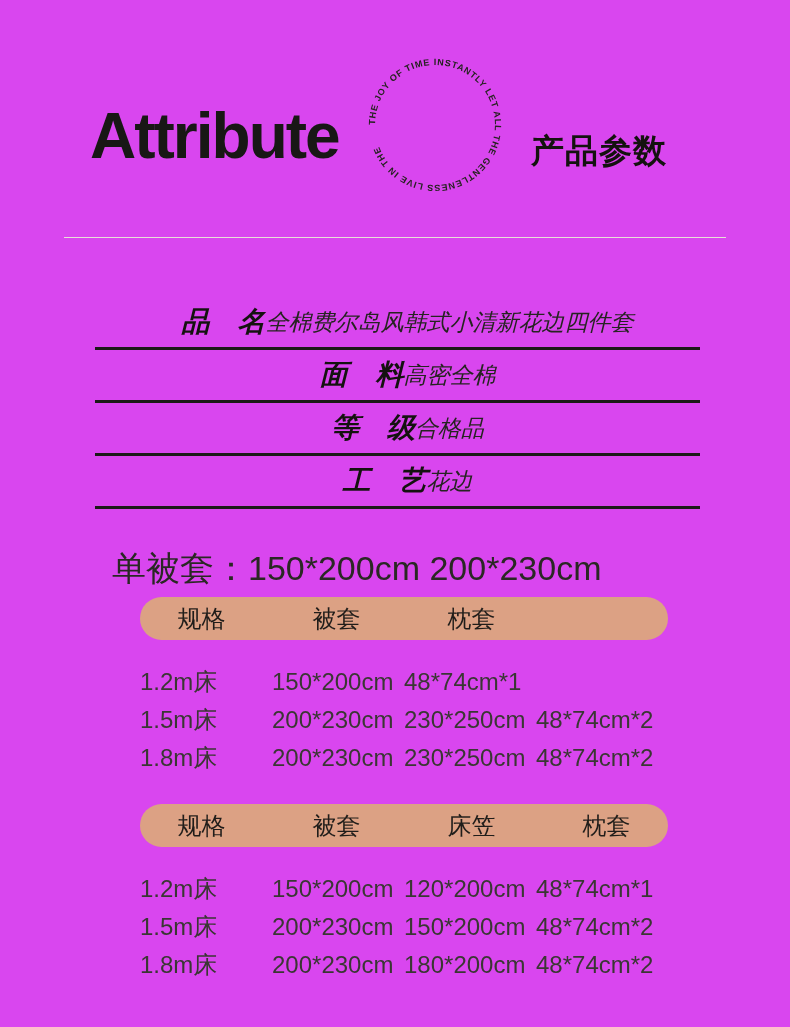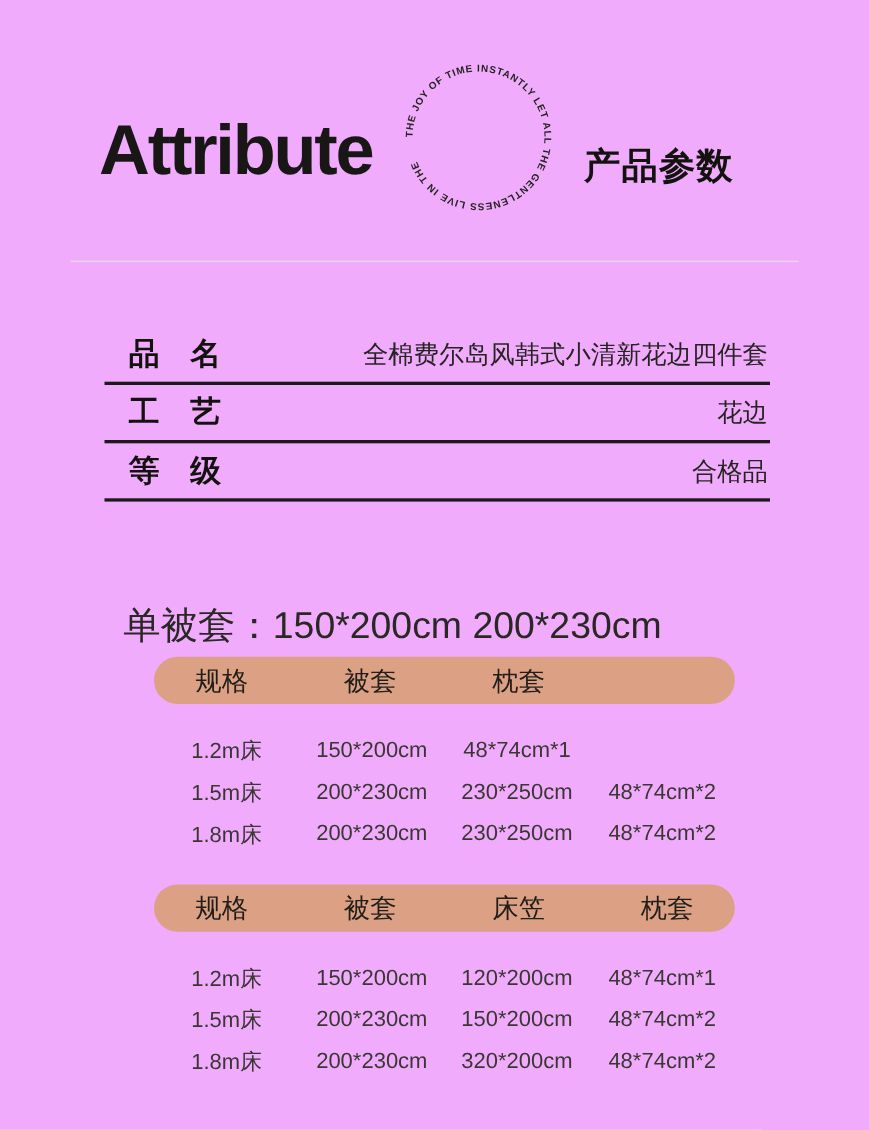--- a/index.html
+++ b/index.html
@@ -1,19 +1,19 @@
 <!DOCTYPE html>
 <html><head>
 <meta charset="utf-8">
 <style>
   html,body { margin:0; padding:0; }
   body { font-family:"Liberation Sans","DejaVu Sans",sans-serif; }
   #page {
     position:relative; width:790px; height:1027px;
-    background:#f0abfc; overflow:hidden;
+    background:#d946ef; overflow:hidden;
   }
 
   
   .title-en {
     position:absolute; left:90px; top:104px;
     font-size:64px; line-height:1; font-weight:900;
     letter-spacing:-2px; color:#181715; white-space:nowrap;
   }
   .circle-svg { position:absolute; left:360px; top:50px; width:150px; height:150px; }
   .circle-svg text { fill:#25231f; font-family:"Liberation Sans","DejaVu Sans",sans-serif; }
@@ -21,44 +21,44 @@
     position:absolute; left:531px; top:134px;
     font-size:33px; line-height:1; font-weight:900;
     letter-spacing:1px; color:#14120f; white-space:nowrap;text-align:right;
   }
   .divider { position:absolute; left:64px; top:237px; width:662px; height:1px; background:#e8e1d7; }
 
   
   .attr-table { position:absolute; left:95px; top:297px; width:605px; }
   .attr-row {
     height:53px; border-bottom:3px solid #1b1a18;
-    display:flex; align-items:center; justify-content:space-between;
-    padding:0 2px 0 22px; box-sizing:border-box; width:100%;
+    display:flex; align-items:center; justify-content:center;
+    padding:0 2px 0 22px; box-sizing:border-box; width:100%;font-style:italic;
   }
   .attr-label { font-size:28px; font-weight:bold; color:#14120f; white-space:nowrap; }
   .attr-value { font-size:23px; color:#262421; white-space:nowrap; }
 
   
   .size-note { position:absolute; left:112px; top:546px; font-size:34px; color:#2a2824; white-space:nowrap; }
 
   
   .spec-table { position:absolute; left:140px; width:528px; }
   .spec-table.t1 { top:597px; }
   .spec-table.t2 { top:804px; }
   .spec-head {
     height:43px; border-radius:22px; background:#dca184;
     display:grid; grid-template-columns:repeat(4,1fr);
     align-items:center; text-align:center;
     font-size:24px; color:#201d1a;gap:12px;
   }
   .spec-rows { margin-top:23px; }
   .spec-row {
     height:38px; display:grid; grid-template-columns:repeat(4,1fr);
-    align-items:center; text-align:center;
-    font-size:20px; color:#3a3733; white-space:nowrap;
+    align-items:center; text-align:left;
+    font-size:24px; color:#3a3733; white-space:nowrap;
   }
 </style>
 </head>
 <body>
 
 <div id="page">
 
   <div class="title-en">Attribute</div>
 
   <svg class="circle-svg" viewBox="0 0 150 150" aria-hidden="true">
@@ -73,26 +73,30 @@
   <div class="title-cn">产品参数</div>
 
   <div class="divider"></div>
 
   <div class="attr-table">
     <div class="attr-row">
       <span class="attr-label">品　名</span>
       <span class="attr-value">全棉费尔岛风韩式小清新花边四件套</span>
     </div>
     <div class="attr-row">
-      <span class="attr-label">工　艺</span>
-      <span class="attr-value">花边</span>
+      <span class="attr-label">面　料</span>
+      <span class="attr-value">高密全棉</span>
     </div>
     <div class="attr-row">
       <span class="attr-label">等　级</span>
       <span class="attr-value">合格品</span>
+    </div>
+    <div class="attr-row">
+      <span class="attr-label">工　艺</span>
+      <span class="attr-value">花边</span>
     </div>
   </div>
 
   <div class="size-note">单被套：150*200cm 200*230cm</div>
 
   <div class="spec-table t1">
     <div class="spec-head">
       <span>规格</span>
       <span>被套</span>
       <span>枕套</span>
@@ -134,19 +138,19 @@
       </div>
       <div class="spec-row">
         <span>1.5m床</span>
         <span>200*230cm</span>
         <span>150*200cm</span>
         <span>48*74cm*2</span>
       </div>
       <div class="spec-row">
         <span>1.8m床</span>
         <span>200*230cm</span>
-        <span>320*200cm</span>
+        <span>180*200cm</span>
         <span>48*74cm*2</span>
       </div>
     </div>
   </div>
 
 </div>
 
 </body></html>

